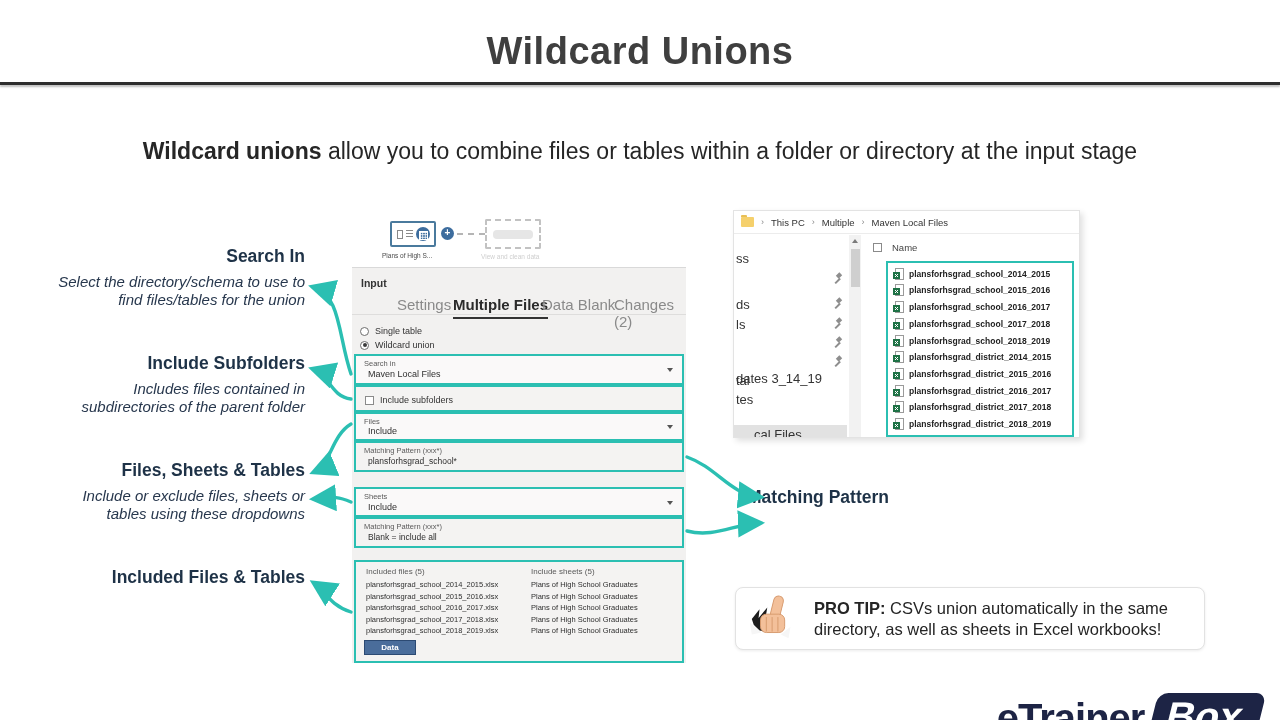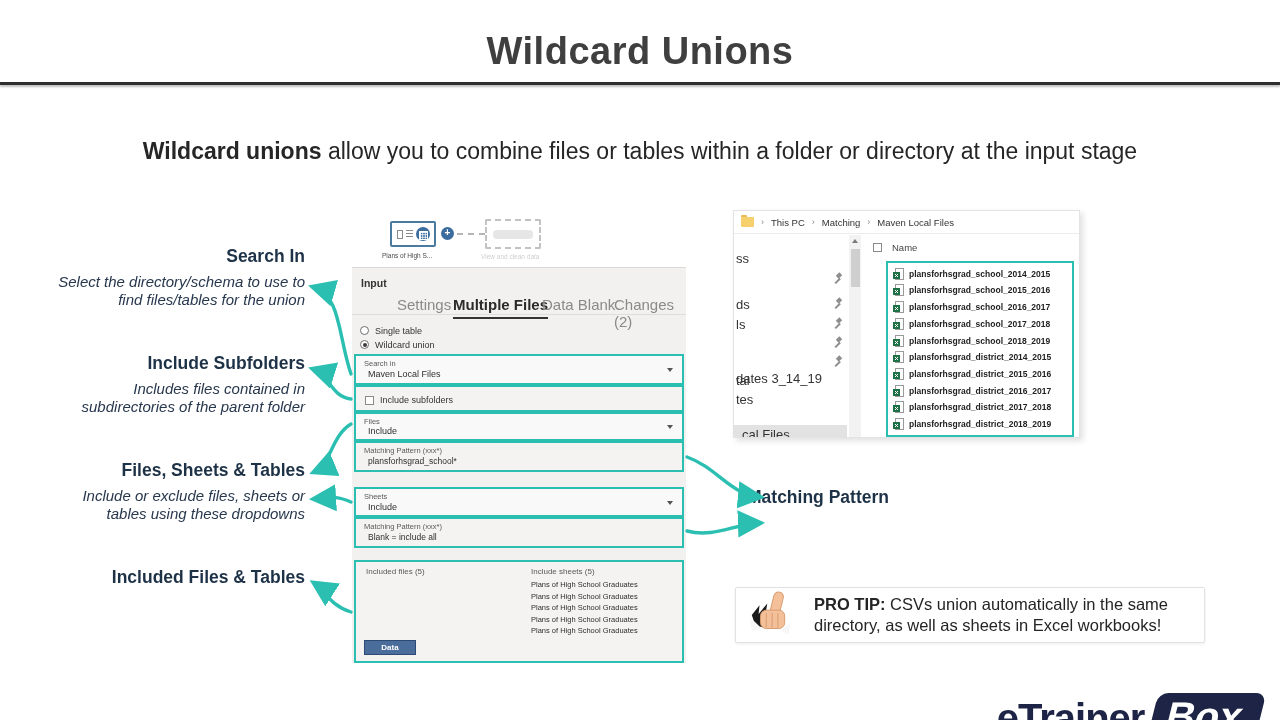--- a/index.html
+++ b/index.html
@@ -55,21 +55,21 @@
                 display:flex; align-items:center; justify-content:center; }
   .target-bar { width:40px; height:9px; background:#e6e6e6; border-radius:4px; }
   .node-label { position:absolute; left:30px; top:42px; font-size:6.5px; color:#4a4a4a; }
   .target-label { position:absolute; left:129px; top:43px; font-size:6.5px; color:#cfcfcf; }
 
   .input-area { position:absolute; left:0; top:57px; width:334px; height:396px; background:#f2f1f0; border-top:1px solid #d9d9d9; }
   .input-title { position:absolute; left:9px; top:9px; font-size:10.5px; font-weight:bold; color:#333; }
   .tabs-line { position:absolute; left:0; top:46px; width:334px; border-bottom:1px solid #dedddc; }
   .tab { position:absolute; top:28px; font-size:15px; color:#8a8a8a; }
   .tab.active { color:#2b2b2b; font-weight:bold; padding-bottom:4px; border-bottom:2px solid #333; }
-  .radio-row { position:absolute; left:8px; display:flex; gap:6px; font-size:9px; color:#333; }
+  .radio-row { position:absolute; left:8px; display:flex; align-items:center; gap:6px; font-size:9px; color:#333; }
   .radio { width:9px; height:9px; border:1px solid #6e6e6e; border-radius:50%; background:#fff; position:relative; }
   .radio.sel::after { content:""; position:absolute; left:1.5px; top:1.5px; width:4px; height:4px; border-radius:50%; background:#3c3c3c; }
 
   .tbox { position:absolute; left:2px; width:330px; border:2.5px solid #2bbfb2; background:#faf9f9; }
   .tbox .lab { position:absolute; left:8px; top:3px; font-size:7.5px; color:#5a5a5a; }
   .tbox .val { position:absolute; left:12px; top:13px; font-size:9px; color:#2f2f2f; }
   .caret { position:absolute; right:9px; top:12px; width:0; height:0;
            border-left:3.5px solid transparent; border-right:3.5px solid transparent; border-top:4.5px solid #555; }
   .checkbox { width:9px; height:9px; border:1px solid #8a8a8a; background:#fff; }
   .cb-row { position:absolute; left:9px; top:8px; display:flex; align-items:center; gap:6px; font-size:9px; color:#333; }
@@ -82,42 +82,42 @@
 
   
   .explorer { position:absolute; left:733px; top:210px; width:347px; height:228px; background:#fff;
               border:1px solid #e3e3e3; box-shadow:3px 3px 6px rgba(0,0,0,0.12); overflow:hidden; }
   .crumb-bar { position:absolute; left:0; top:0; width:347px; height:23px; border-bottom:1px solid #ececec;
                display:flex; align-items:center; gap:7px; padding-left:7px; font-size:9.5px; color:#333; }
   .folder-ic { width:13px; height:10px; background:#f5d06c; border-radius:1px; position:relative; }
   .folder-ic::before { content:""; position:absolute; left:0; top:-2px; width:6px; height:2px; background:#e8bf55; border-radius:1px 1px 0 0; }
   .crumb-sep { color:#8a8a8a; font-size:9px; }
   .side-item { position:absolute; font-size:13px; color:#333; }
-  .side-item.hl { background:#e2e2e2; width:113px; padding:2px 0 2px 8px; }
+  .side-item.hl { background:#e2e2e2; width:113px; padding:2px 0 2px 20px; }
   .pin { position:absolute; width:9px; height:9px; }
   .pin::before { content:""; position:absolute; left:2.5px; top:1px; width:4px; height:5px; background:#8e8e8e; transform:rotate(45deg); }
   .pin::after  { content:""; position:absolute; left:0px; bottom:0px; width:7px; height:1.5px; background:#8e8e8e; transform:rotate(-45deg); }
   .vscroll { position:absolute; left:115px; top:24px; width:12px; height:204px; background:#f2f2f2; }
   .vscroll .up { position:absolute; left:3px; top:4px; width:0; height:0;
                  border-left:3px solid transparent; border-right:3px solid transparent; border-bottom:4px solid #7a7a7a; }
   .vscroll .thumb { position:absolute; left:1.5px; top:14px; width:9px; height:38px; background:#cfcfcf; }
   .name-head { position:absolute; left:158px; top:31px; font-size:9.5px; color:#444; }
   .head-cb { position:absolute; left:139px; top:32px; }
   .file-list { position:absolute; left:152px; top:50px; width:188px; height:176px; border:2.5px solid #2bbfb2;
                background:#fff; display:flex; flex-direction:column; justify-content:space-evenly; padding-left:7px; }
   .file-row { display:flex; align-items:center; gap:5px; font-size:8.5px; color:#222;font-weight:bold; }
   .xl-ic { width:9px; height:12px; background:#fff; border:1px solid #9a9a9a; position:relative; flex:0 0 9px; }
   .xl-ic::before { content:""; position:absolute; left:-3px; top:3px; width:7px; height:7px; background:#1e7145; }
   .xl-ic::after { content:""; position:absolute; left:-1px; top:5px; width:3px; height:3px;
                   background:linear-gradient(45deg, transparent 40%, #fff 40% 60%, transparent 60%),
                              linear-gradient(-45deg, transparent 40%, #fff 40% 60%, transparent 60%); }
 
   
-  .protip { position:absolute; left:735px; top:587px; width:470px; height:56px; background:#fff;
-            border:1px solid #e2e2e2; border-radius:2px; box-shadow:0 1px 3px rgba(0,0,0,0.08);
+  .protip { position:absolute; left:735px; top:587px; width:470px; height:63px; background:#fff;
+            border:1px solid #e2e2e2; border-radius:8px; box-shadow:0 1px 3px rgba(0,0,0,0.08);
             display:flex; align-items:center; }
   .thumb-wrap { flex:0 0 78px; display:flex; justify-content:center; }
   .protip-text { font-size:16.5px; color:#252525; line-height:1.25; padding-right:10px; }
   .protip-text .b { font-weight:bold; }
 
   
   .logo { position:absolute; right:20px; top:655px; display:flex; align-items:center;margin-top:38px; }
   .logo-text { font-size:40px; font-weight:bold; color:#1d2445; letter-spacing:-1px; }
   .logo-box { margin-left:8px; background:#1d2445; border-radius:10px; padding:1px 18px 5px 14px;
               transform:skewX(-14deg); }
@@ -228,40 +228,47 @@
       <span class="val">Include</span>
       <span class="caret"></span>
     </div>
     <div class="tbox files-panel" style="top:249px; height:31px">
       <span class="lab">Matching Pattern (xxx*)</span>
       <span class="val" style="font-size:8.5px">Blank = include all</span>
     </div>
 
     <div class="tbox files-panel" style="top:292px; height:103px">
       <span class="col-head" style="left:10px">Included files (5)</span>
+      <div class="col-list" style="left:10px">
+        <div>plansforhsgrad_school_2014_2015.xlsx</div>
+        <div>plansforhsgrad_school_2015_2016.xlsx</div>
+        <div>plansforhsgrad_school_2016_2017.xlsx</div>
+        <div>plansforhsgrad_school_2017_2018.xlsx</div>
+        <div>plansforhsgrad_school_2018_2019.xlsx</div>
+      </div>
       <span class="col-head" style="left:175px">Include sheets (5)</span>
       <div class="col-list" style="left:175px">
         <div>Plans of High School Graduates</div>
         <div>Plans of High School Graduates</div>
         <div>Plans of High School Graduates</div>
         <div>Plans of High School Graduates</div>
         <div>Plans of High School Graduates</div>
       </div>
       <div class="apply-btn">Data</div>
     </div>
   </div>
 </div>
 
 <div class="explorer">
   <div class="crumb-bar">
     <span class="folder-ic"></span>
     <span class="crumb-sep">›</span>
     <span>This PC</span>
     <span class="crumb-sep">›</span>
-    <span>Matching</span>
+    <span>Multiple</span>
     <span class="crumb-sep">›</span>
     <span>Maven Local Files</span>
   </div>
 
   <span class="side-item" style="left:2px; top:40px">ss</span>
   <span class="side-item" style="left:2px; top:86px">ds</span>
   <span class="side-item" style="left:2px; top:106px">ls</span>
   <span class="side-item" style="left:2px; top:160px">dates 3_14_19</span>
   <span class="side-item" style="left:2px; top:162px">tal</span>
   <span class="side-item" style="left:2px; top:181px">tes</span>

